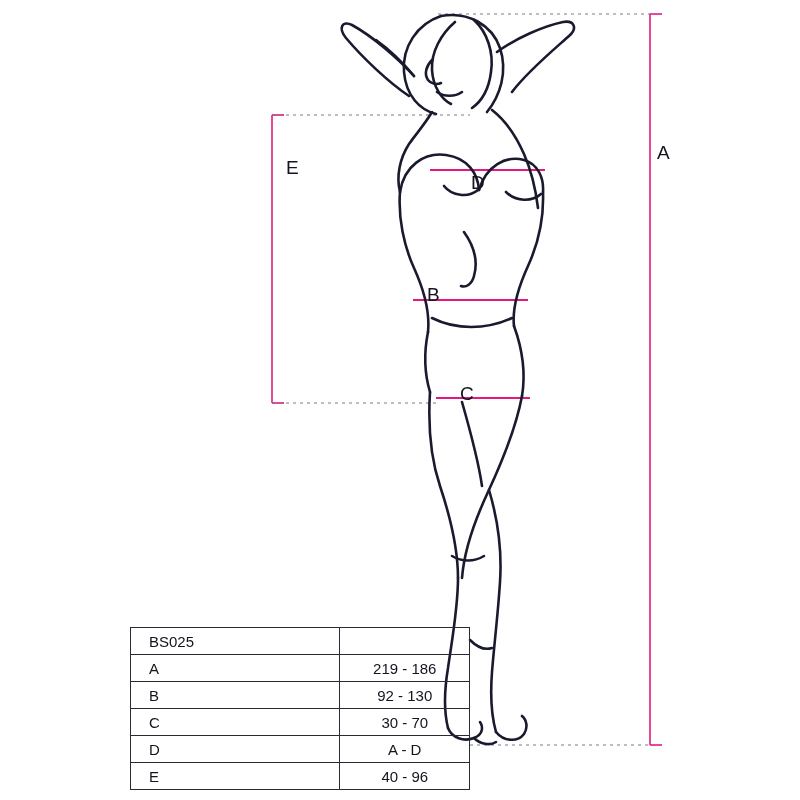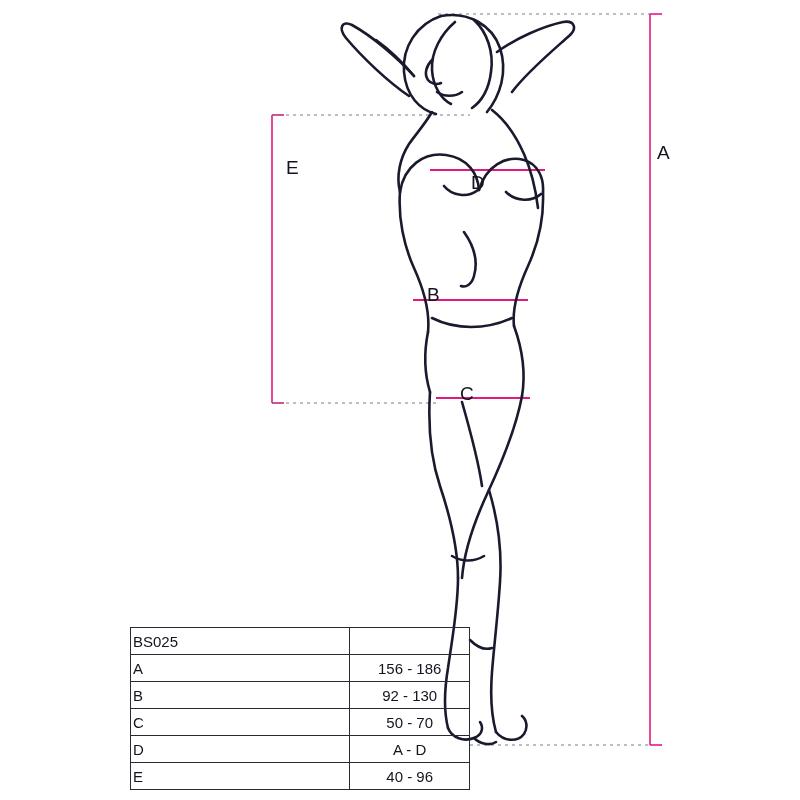--- a/index.html
+++ b/index.html
@@ -41,21 +41,21 @@
     top: 627px;
     width: 340px;
     border-collapse: collapse;
     background: transparent;
   }
   .spec-table td {
     border: 1px solid #2a2a35;
     height: 26px;
     font-size: 15px;
     color: #14141e;
-    padding: 0 2px;
+    padding: 0 18px;
   }
   .spec-table td.key {
     width: 215px;
     text-align: left;
   }
   .spec-table td.val {
     width: 115px;
     text-align: center;
   }
   .spec-table tr.head td.key {
@@ -157,29 +157,29 @@
   <div class="label" style="left:460px; top:384px;">C</div>
 
   <table class="spec-table">
     <tbody>
       <tr class="head">
         <td class="key">BS025</td>
         <td class="val"></td>
       </tr>
       <tr>
         <td class="key">A</td>
-        <td class="val">156 - 186</td>
+        <td class="val">219 - 186</td>
       </tr>
       <tr>
         <td class="key">B</td>
         <td class="val">92 - 130</td>
       </tr>
       <tr>
         <td class="key">C</td>
-        <td class="val">50 - 70</td>
+        <td class="val">30 - 70</td>
       </tr>
       <tr>
         <td class="key">D</td>
         <td class="val">A - D</td>
       </tr>
       <tr>
         <td class="key">E</td>
         <td class="val">40 - 96</td>
       </tr>
     </tbody>

